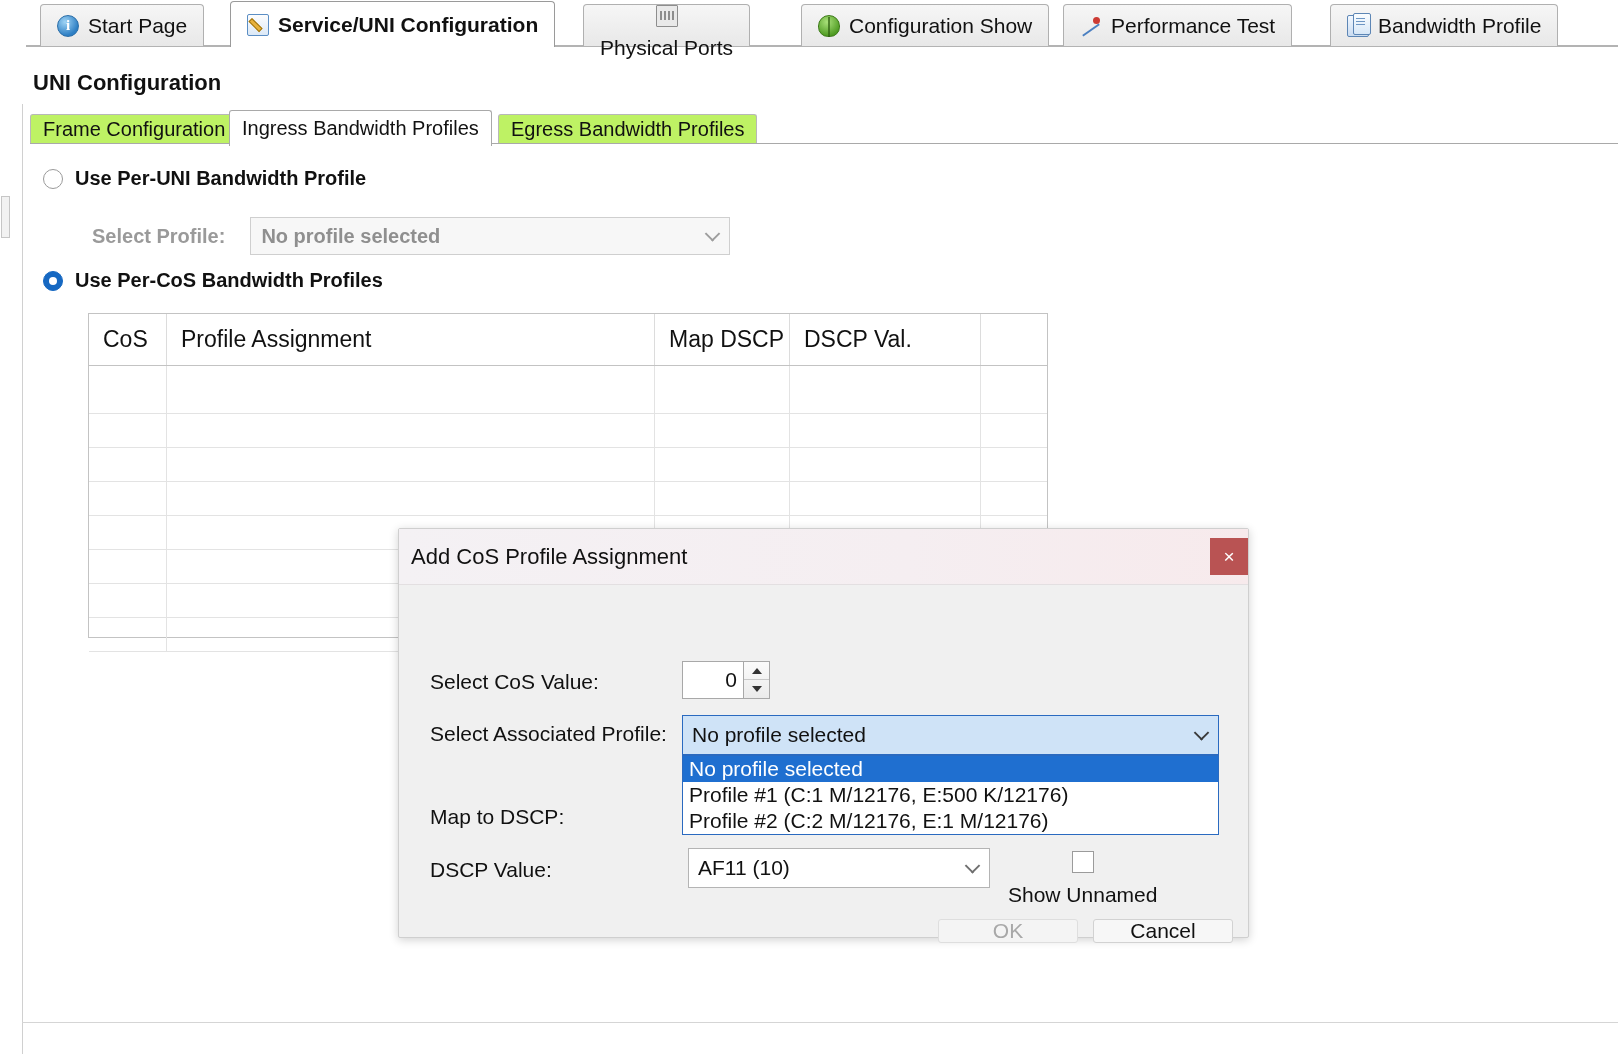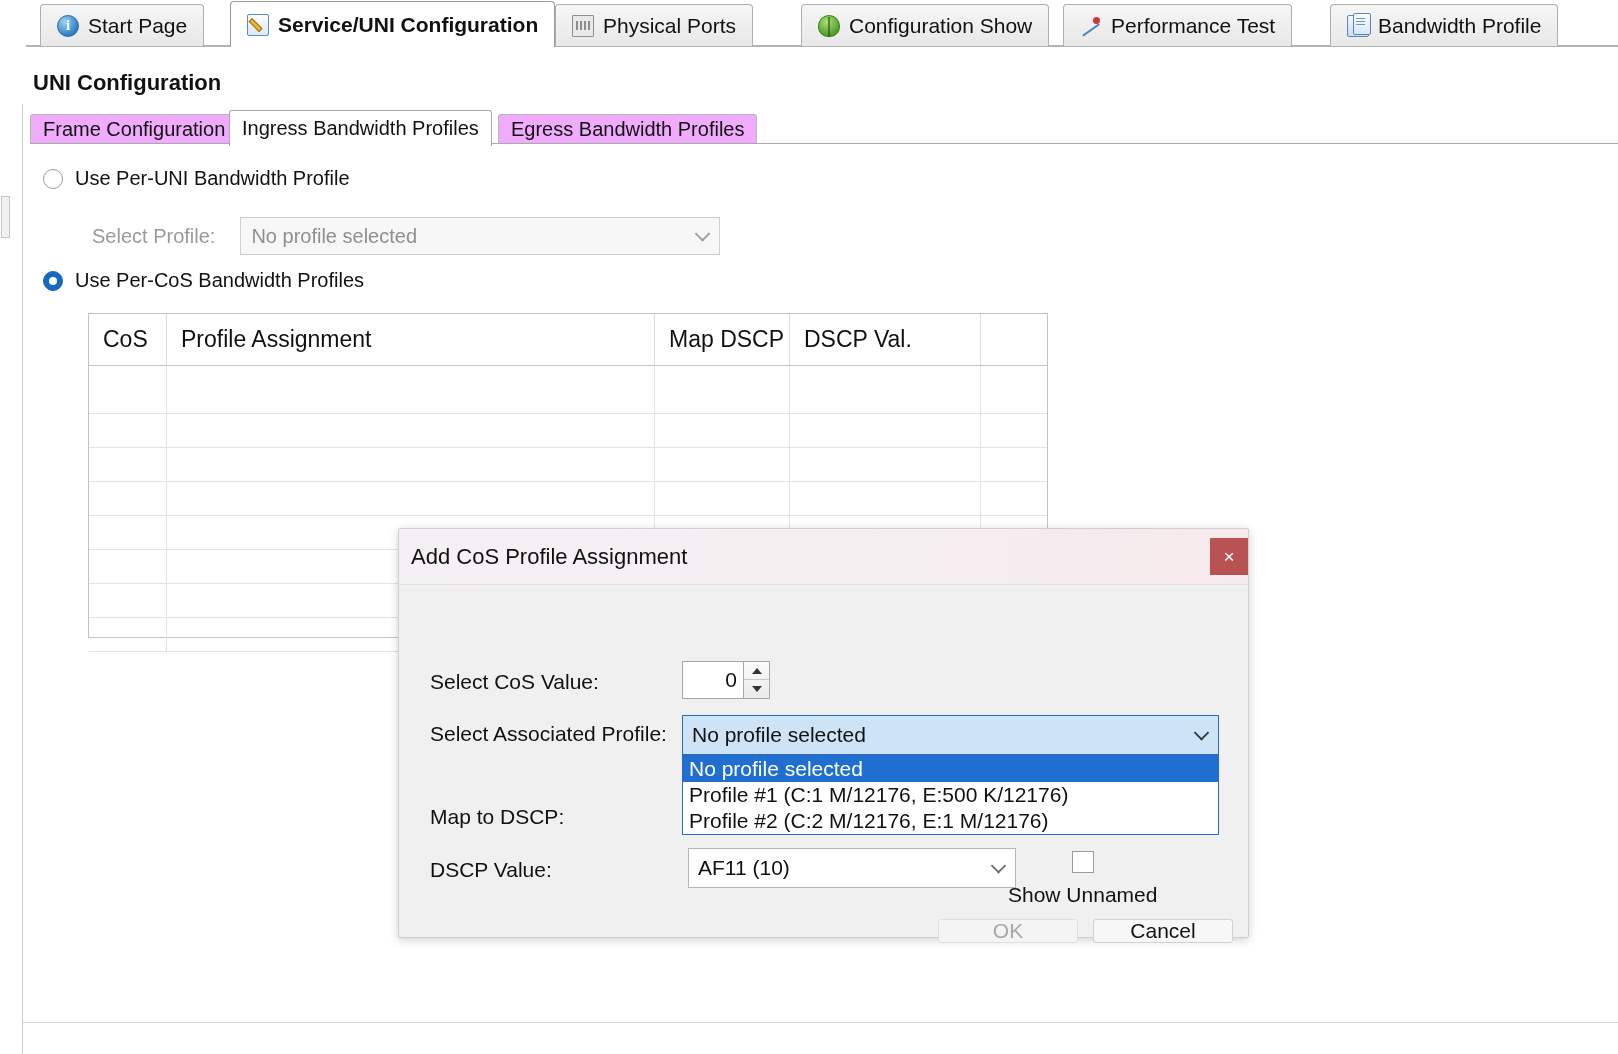--- a/index.html
+++ b/index.html
@@ -175,21 +175,21 @@
 
   
   .subtabs {
     position: absolute; left: 30px; top: 110px;
     height: 34px;
   }
   .subtab {
     position: absolute; top: 4px; height: 30px;
     display: flex; align-items: center;
     padding: 0 12px;
-    background: #f0abfc;
+    background: #bef264;
     border: 1px solid #b8b8b8;
     border-bottom: none;
     border-radius: 3px 3px 0 0;
     font-size: 20px; color: #111;
     white-space: nowrap; cursor: default;
   }
   .subtab.active {
     top: 0; height: 36px;
     background: #ffffff;
     border-color: #a9a9a9;
@@ -198,20 +198,21 @@
   .subtab-underline {
     position: absolute; left: 30px; top: 143px;
     width: 1588px; height: 1px; background: #a9a9a9;
   }
 
   
   .panel {
     position: absolute; left: 30px; top: 144px;
     width: 1588px; height: 880px;
     background: #ffffff;
+    font-weight: bold;
   }
 
   .radio-row { position: absolute; display: flex; align-items: center; gap: 12px; }
   .radio {
     width: 20px; height: 20px; border-radius: 50%;
     border: 1px solid #9a9a9a; background: #fff;
     flex: 0 0 20px; position: relative;
   }
   .radio.checked {
     border-color: #1668c2;
@@ -371,21 +372,21 @@
     height: 26px;
     display: flex; align-items: center;
     padding-left: 6px;
     font-size: 21px; color: #111;
     white-space: nowrap;
   }
   .dd-item.sel { background: #1f6fd0; color: #ffffff; }
 
   .combo-dscp {
     position: absolute; left: 289px; top: 263px;
-    width: 328px; height: 40px;
+    width: 302px; height: 40px;
     border: 1px solid #b4b4b4;
     background: #ffffff;
     display: flex; align-items: center;
     padding: 0 34px 0 9px;
     font-size: 21px; color: #111;
   }
   .combo-dscp .chev {
     position: absolute; right: 11px; top: 50%;
     width: 11px; height: 11px;
     border-right: 2px solid #6f6f6f;
@@ -442,21 +443,21 @@
     <div class="tab" style="left:40px;">
       <span class="tab-icon ico-info">i</span>
       <span>Start Page</span>
     </div>
 
     <div class="tab active" style="left:230px;">
       <span class="tab-icon ico-edit"></span>
       <span>Service/UNI Configuration</span>
     </div>
 
-    <div class="tab" style="left:555px;">
+    <div class="tab" style="left:583px;flex-direction:column;">
       <span class="tab-icon ico-ports"></span>
       <span>Physical Ports</span>
     </div>
 
     <div class="tab" style="left:801px;">
       <span class="tab-icon ico-bug"></span>
       <span>Configuration Show</span>
     </div>
 
     <div class="tab" style="left:1063px;">

